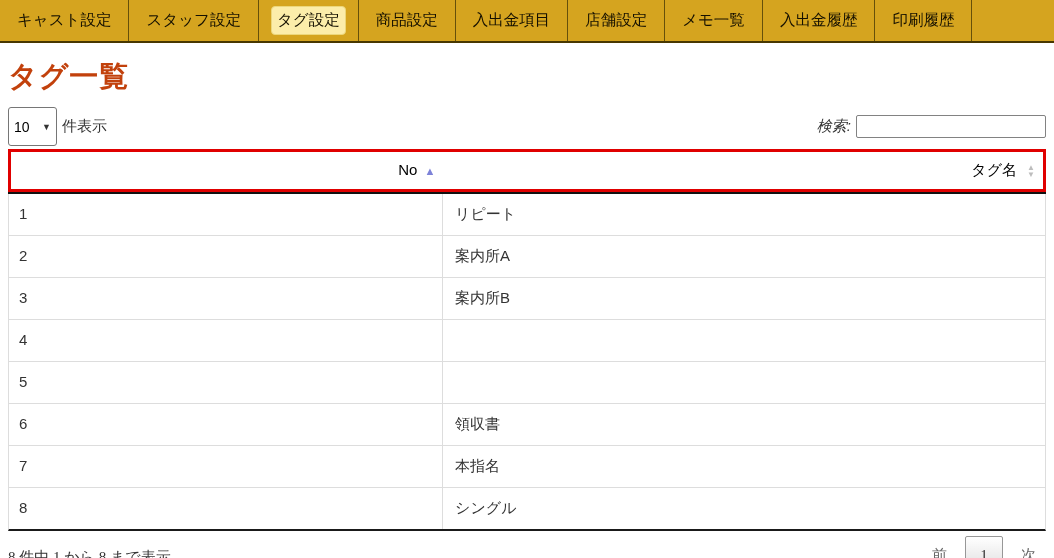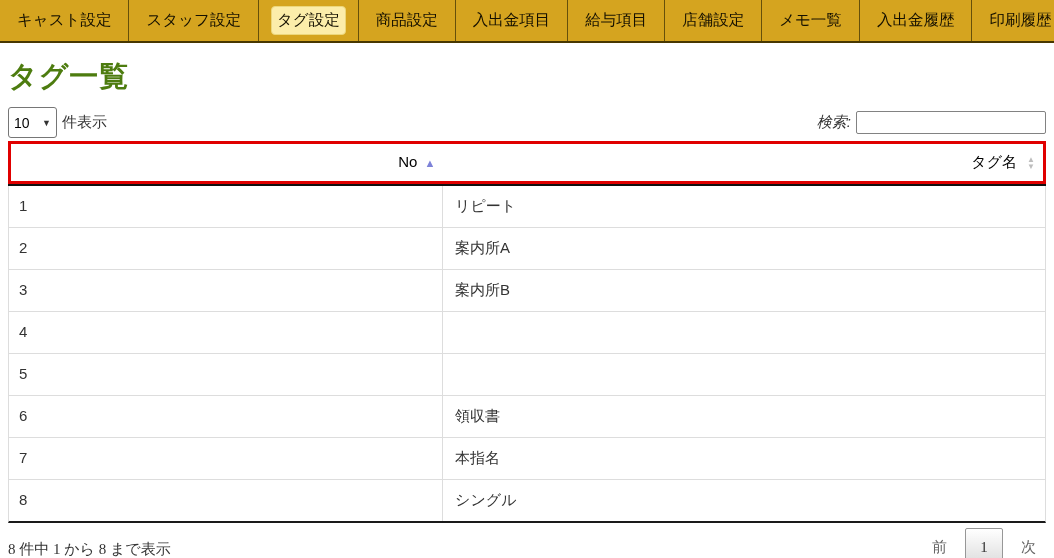--- a/index.html
+++ b/index.html
@@ -29,32 +29,32 @@
     background: #fcedaa;
     border: 1px solid #ecd77c;
     border-radius: 4px;
     padding: 3px 5px;
   }
 
   
   .main { padding: 0 8px; }
   .page-title {
     margin: 14px 0 10px 0;
-    font-size: 29px; font-weight: bold; color: #4d7c0f;
+    font-size: 29px; font-weight: bold; color: #c2410c;
     letter-spacing: 1px;
   }
 
   .controls {
     display: flex; justify-content: space-between; align-items: center;
     margin-bottom: 3px;
     font-size: 15px; color: #333;
   }
   .length-group, .search-group { display: flex; align-items: center; }
   .length-select {
-    width: 49px; height: 31px;
+    width: 49px; height: 39px;
     border: 1px solid #767676; border-radius: 3px;
     background: #fff;
     font-size: 14px; color: #000;
     display: inline-flex; align-items: center; justify-content: space-between;
     padding: 0 5px; margin-right: 5px;
     cursor: pointer;
   }
   .length-select .chev { font-size: 9px; color: #333; }
   .search-group label { margin-right: 5px; font-style: italic; }
   .search-input {
@@ -137,23 +137,20 @@
       <span class="tab-label">スタッフ設定</span>
     </div>
   <div class="nav-item active">
       <span class="tab-label">タグ設定</span>
     </div>
   <div class="nav-item">
       <span class="tab-label">商品設定</span>
     </div>
   <div class="nav-item">
       <span class="tab-label">入出金項目</span>
-    </div>
-  <div class="nav-item">
-      <span class="tab-label">給与項目</span>
     </div>
   <div class="nav-item">
       <span class="tab-label">店舗設定</span>
     </div>
   <div class="nav-item">
       <span class="tab-label">メモ一覧</span>
     </div>
   <div class="nav-item">
       <span class="tab-label">入出金履歴</span>
     </div>

